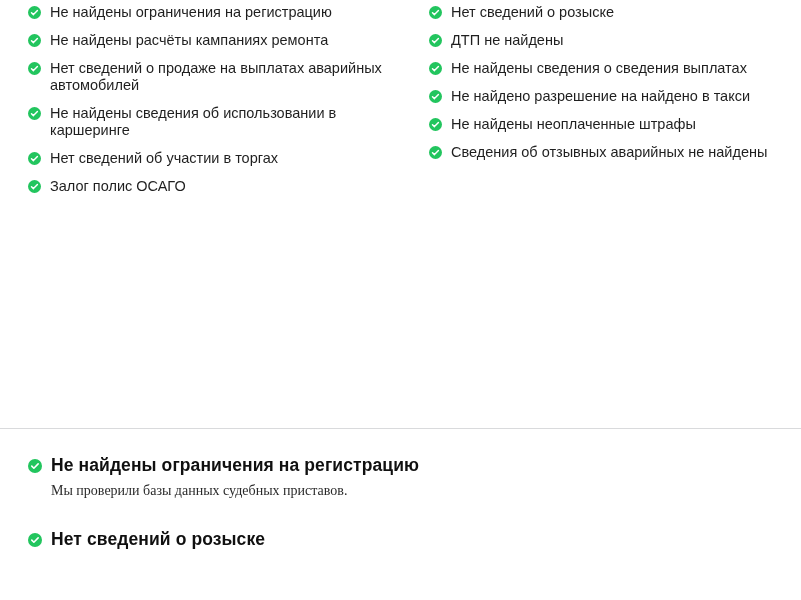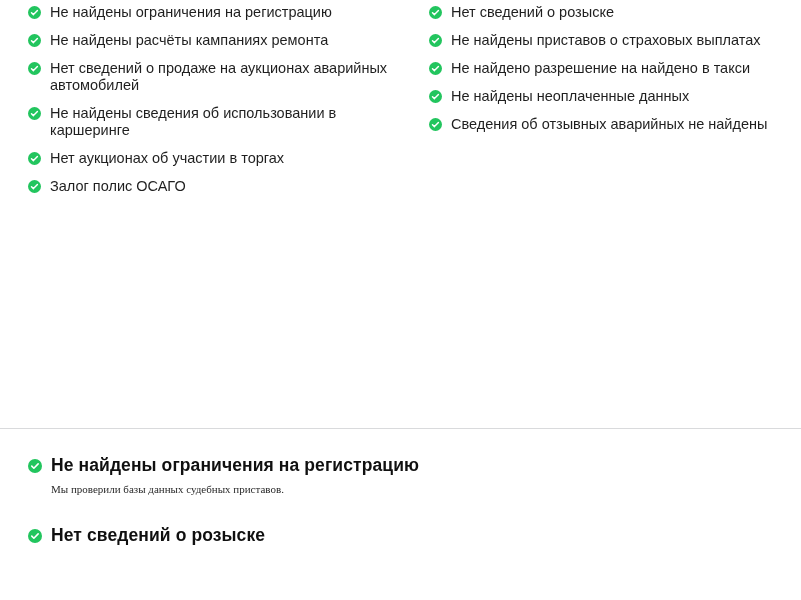--- a/index.html
+++ b/index.html
@@ -107,21 +107,21 @@
   .detail-title {
     font-size: 17.5px;
     font-weight: bold;
     color: #101010;
     letter-spacing: 0.1px;
   }
 
   .detail-text {
     margin-top: 7px;
     margin-left: 23px;
-    font-size: 11px;
+    font-size: 14px;
     font-family: "Liberation Serif", serif;
     color: #2a2a2a;
   }
 </style>
 </head>
 <body>
 
 <div class="summary">
   <div class="columns">
 
@@ -148,41 +148,41 @@
         <span class="check-label">Не найдены расчёты кампаниях ремонта</span>
       </div>
 
       <div class="check-row">
         <span class="check-icon">
           <svg width="13" height="13" viewBox="0 0 16 16">
               <circle cx="8" cy="8" r="8" fill="#22c55e"></circle>
               <path d="M4.3 8.2l2.4 2.4 4.9-5" fill="none" stroke="#ffffff" stroke-width="1.8" stroke-linecap="round" stroke-linejoin="round"></path>
             </svg>
         </span>
-        <span class="check-label">Нет сведений о продаже на аукционах аварийных автомобилей</span>
+        <span class="check-label">Нет сведений о продаже на выплатах аварийных автомобилей</span>
       </div>
 
       <div class="check-row">
         <span class="check-icon">
           <svg width="13" height="13" viewBox="0 0 16 16">
               <circle cx="8" cy="8" r="8" fill="#22c55e"></circle>
               <path d="M4.3 8.2l2.4 2.4 4.9-5" fill="none" stroke="#ffffff" stroke-width="1.8" stroke-linecap="round" stroke-linejoin="round"></path>
             </svg>
         </span>
         <span class="check-label">Не найдены сведения об использовании в каршеринге</span>
       </div>
 
       <div class="check-row">
         <span class="check-icon">
           <svg width="13" height="13" viewBox="0 0 16 16">
               <circle cx="8" cy="8" r="8" fill="#22c55e"></circle>
               <path d="M4.3 8.2l2.4 2.4 4.9-5" fill="none" stroke="#ffffff" stroke-width="1.8" stroke-linecap="round" stroke-linejoin="round"></path>
             </svg>
         </span>
-        <span class="check-label">Нет аукционах об участии в торгах</span>
+        <span class="check-label">Нет сведений об участии в торгах</span>
       </div>
 
       <div class="check-row">
         <span class="check-icon">
           <svg width="13" height="13" viewBox="0 0 16 16">
               <circle cx="8" cy="8" r="8" fill="#22c55e"></circle>
               <path d="M4.3 8.2l2.4 2.4 4.9-5" fill="none" stroke="#ffffff" stroke-width="1.8" stroke-linecap="round" stroke-linejoin="round"></path>
             </svg>
         </span>
         <span class="check-label">Залог полис ОСАГО</span>
@@ -195,50 +195,59 @@
       <div class="check-row">
         <span class="check-icon">
           <svg width="13" height="13" viewBox="0 0 16 16">
               <circle cx="8" cy="8" r="8" fill="#22c55e"></circle>
               <path d="M4.3 8.2l2.4 2.4 4.9-5" fill="none" stroke="#ffffff" stroke-width="1.8" stroke-linecap="round" stroke-linejoin="round"></path>
             </svg>
         </span>
         <span class="check-label">Нет сведений о розыске</span>
       </div>
 
-
-      <div class="check-row">
-        <span class="check-icon">
-          <svg width="13" height="13" viewBox="0 0 16 16">
-              <circle cx="8" cy="8" r="8" fill="#22c55e"></circle>
-              <path d="M4.3 8.2l2.4 2.4 4.9-5" fill="none" stroke="#ffffff" stroke-width="1.8" stroke-linecap="round" stroke-linejoin="round"></path>
-            </svg>
-        </span>
-        <span class="check-label">Не найдены приставов о страховых выплатах</span>
+      <div class="check-row">
+        <span class="check-icon">
+          <svg width="13" height="13" viewBox="0 0 16 16">
+              <circle cx="8" cy="8" r="8" fill="#22c55e"></circle>
+              <path d="M4.3 8.2l2.4 2.4 4.9-5" fill="none" stroke="#ffffff" stroke-width="1.8" stroke-linecap="round" stroke-linejoin="round"></path>
+            </svg>
+        </span>
+        <span class="check-label">ДТП не найдены</span>
+      </div>
+
+      <div class="check-row">
+        <span class="check-icon">
+          <svg width="13" height="13" viewBox="0 0 16 16">
+              <circle cx="8" cy="8" r="8" fill="#22c55e"></circle>
+              <path d="M4.3 8.2l2.4 2.4 4.9-5" fill="none" stroke="#ffffff" stroke-width="1.8" stroke-linecap="round" stroke-linejoin="round"></path>
+            </svg>
+        </span>
+        <span class="check-label">Не найдены сведения о сведения выплатах</span>
       </div>
 
       <div class="check-row">
         <span class="check-icon">
           <svg width="13" height="13" viewBox="0 0 16 16">
               <circle cx="8" cy="8" r="8" fill="#22c55e"></circle>
               <path d="M4.3 8.2l2.4 2.4 4.9-5" fill="none" stroke="#ffffff" stroke-width="1.8" stroke-linecap="round" stroke-linejoin="round"></path>
             </svg>
         </span>
         <span class="check-label">Не найдено разрешение на найдено в такси</span>
       </div>
 
 
       <div class="check-row">
         <span class="check-icon">
           <svg width="13" height="13" viewBox="0 0 16 16">
               <circle cx="8" cy="8" r="8" fill="#22c55e"></circle>
               <path d="M4.3 8.2l2.4 2.4 4.9-5" fill="none" stroke="#ffffff" stroke-width="1.8" stroke-linecap="round" stroke-linejoin="round"></path>
             </svg>
         </span>
-        <span class="check-label">Не найдены неоплаченные данных</span>
+        <span class="check-label">Не найдены неоплаченные штрафы</span>
       </div>
 
       <div class="check-row">
         <span class="check-icon">
           <svg width="13" height="13" viewBox="0 0 16 16">
               <circle cx="8" cy="8" r="8" fill="#22c55e"></circle>
               <path d="M4.3 8.2l2.4 2.4 4.9-5" fill="none" stroke="#ffffff" stroke-width="1.8" stroke-linecap="round" stroke-linejoin="round"></path>
             </svg>
         </span>
         <span class="check-label">Сведения об отзывных аварийных не найдены</span>

